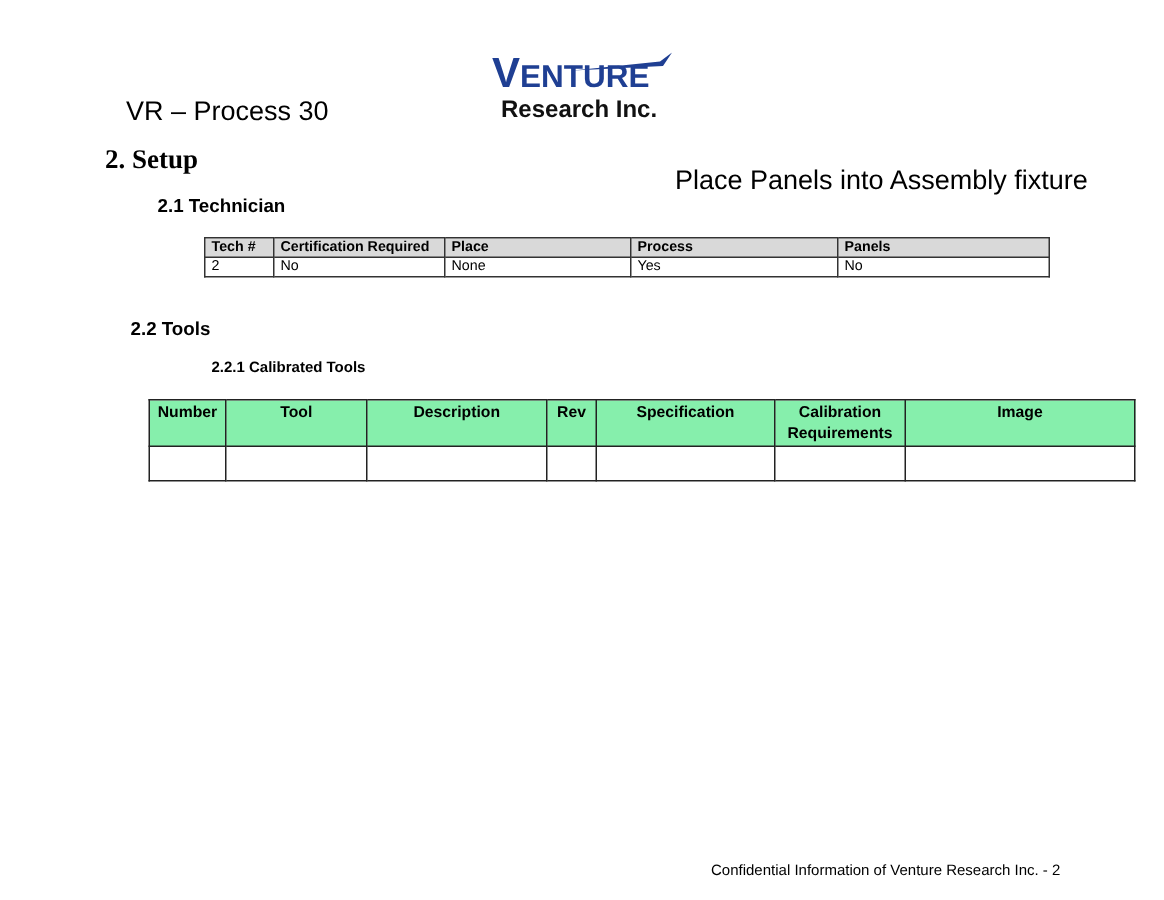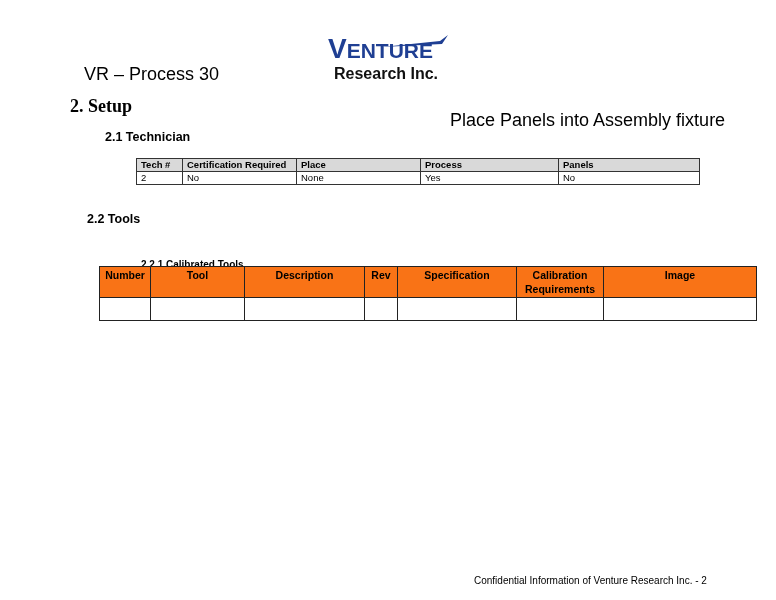--- a/index.html
+++ b/index.html
@@ -12,28 +12,28 @@
   .logo { left:326px; top:33px; width:124px; height:48px; }
   .logo-top { position:absolute; left:2px; top:2px; font-family:"Liberation Sans", sans-serif;
               font-weight:bold; color:#1f3f93; letter-spacing:0px; line-height:1; }
   .logo-top .big { font-size:28px; }
   .logo-top .rest { font-size:21px; }
   .logo-swoosh { position:absolute; left:56px; top:2px; width:66px; height:14px; }
   .logo-sub { position:absolute; left:8px; top:32px; font-size:16px; font-weight:bold; color:#111; white-space:nowrap; }
   .h2 { font-size:12.5px; font-weight:bold; }
   .h21 { left:105px; top:130px; }
   .h22 { left:87px; top:212px; }
-  .h3 { left:141px; top:240px; font-size:10px; font-weight:bold;margin-top:19px; }
+  .h3 { left:141px; top:240px; font-size:10px; font-weight:bold; }
   table { border-collapse:collapse; }
   .tech-table { left:136px; top:158px; width:564px; font-size:9.5px; }
   .tech-table th, .tech-table td { border:1px solid #333; padding:0 4px; height:12px; text-align:left; line-height:12px; }
   .tech-table th { background:#d9d9d9; font-weight:bold; }
   .tools-table { left:99px; top:266px; width:658px; font-size:10.5px; }
   .tools-table th, .tools-table td { border:1px solid #222; padding:1px 3px; text-align:center; vertical-align:top; }
-  .tools-table th { background:#f97316; font-weight:bold; height:27px; line-height:14px; }
+  .tools-table th { background:#86efac; font-weight:bold; height:27px; line-height:14px; }
   .tools-table td { height:20px; }
   .footer { left:474px; top:538px; font-size:10px;margin-top:37px; }
 </style>
 </head>
 <body>
 
 <div class="abs doc-title">VR – Process 30</div>
 <div class="abs section-title">2. Setup</div>
 
 <div class="abs logo">

